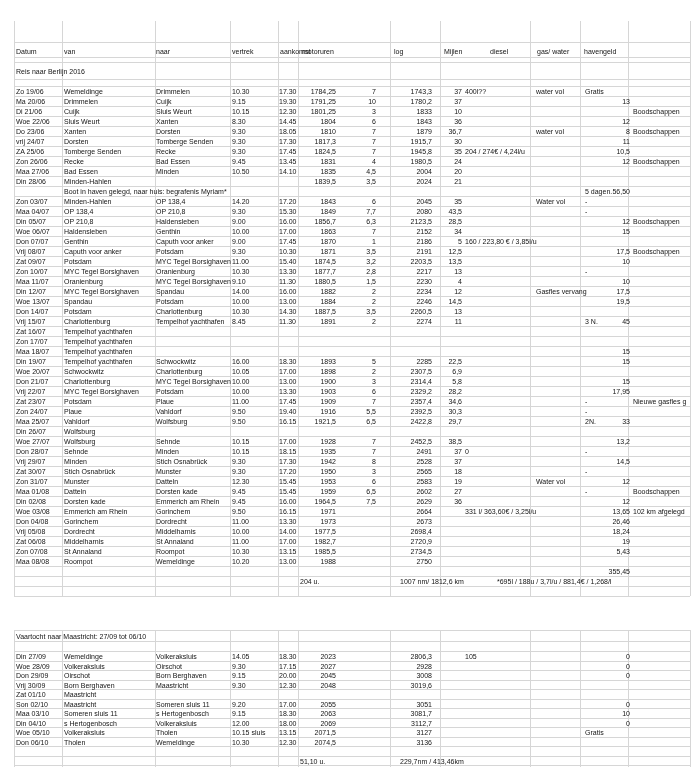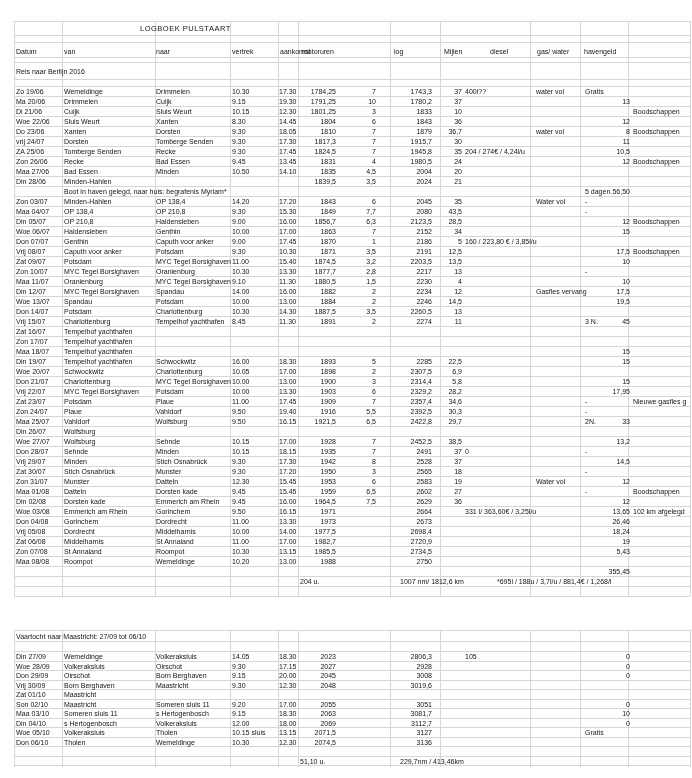--- a/index.html
+++ b/index.html
@@ -35,23 +35,20 @@
         <div class="vline" style="left: 278px;"></div>
         <div class="vline" style="left: 298px;"></div>
         <div class="vline" style="left: 390px;"></div>
         <div class="vline" style="left: 440px;"></div>
         <div class="vline" style="left: 530px;"></div>
         <div class="vline" style="left: 580px;"></div>
         <div class="vline" style="left: 628px;"></div>
         <div class="vline" style="left: 690px;"></div>
       </div>
 
-    <div class="band" style="top:0;height:15px;">
-      <span class="title-text">LOGBOEK    PULSTAART</span>
-    </div>
 
     <div class="band" style="top:21px;height:16px;" id="headRow">
         <span class="hspan" style="left: 2px; top: 4px;">Datum</span>
         <span class="hspan" style="left: 50px; top: 4px;">van</span>
         <span class="hspan" style="left: 142px; top: 4px;">naar</span>
         <span class="hspan" style="left: 218px; top: 4px;">vertrek</span>
         <span class="hspan" style="left: 266px; top: 4px;">aankomst</span>
         <span class="hspan" style="left: 288px; top: 4px;">motoruren</span>
         <span class="hspan" style="left: 380px; top: 4px;">log</span>
         <span class="hspan" style="left: 430px; top: 4px;">Mijlen</span>

